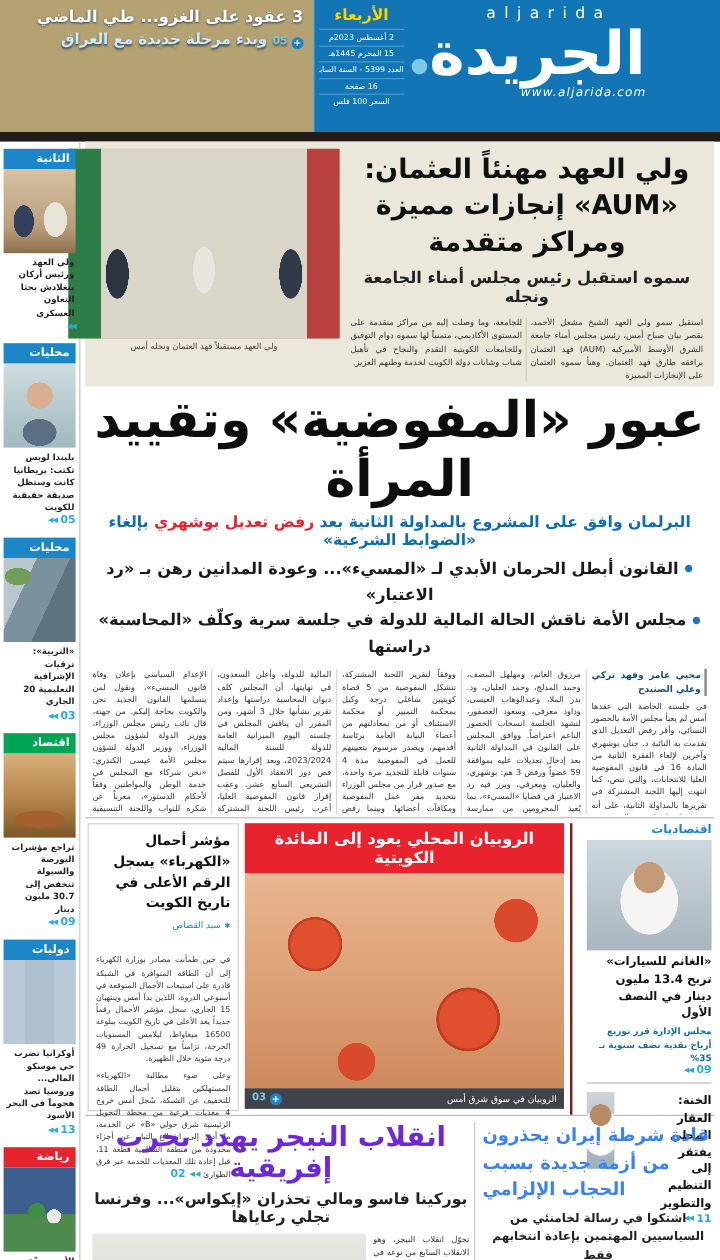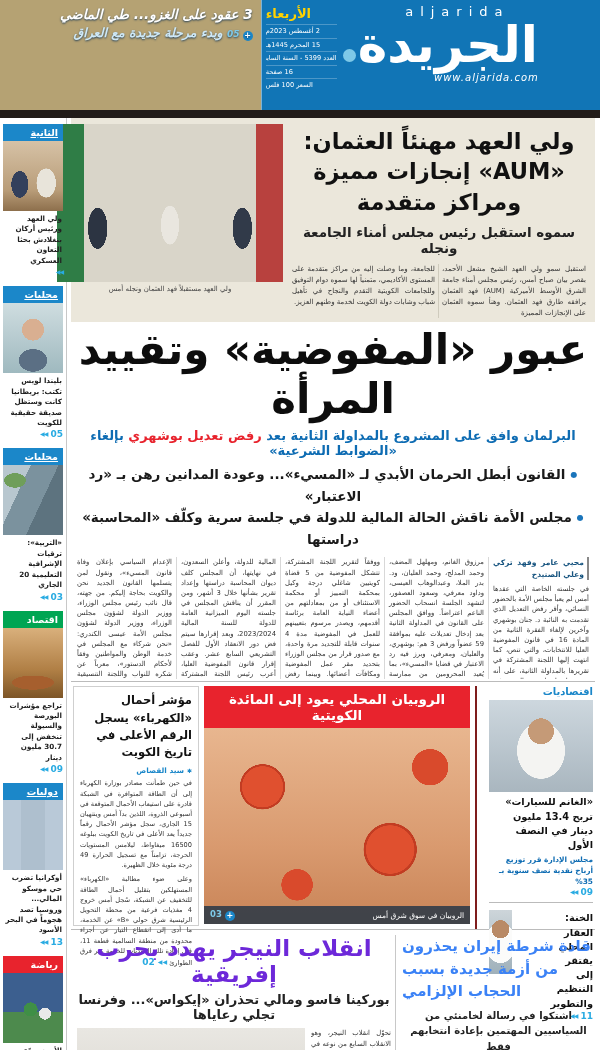--- a/index.html
+++ b/index.html
@@ -7,46 +7,46 @@
   body { font-family:"DejaVu Sans","Liberation Sans",sans-serif; }
   .page { width:600px; height:1050px; background:#fff; margin:0 auto; position:relative; overflow:hidden; direction:rtl; }
 
   
   .masthead { height:110px; background:#1175b6; display:flex; flex-direction:row; }
   .brand { width:268px; color:#fff; position:relative; padding:4px 10px 0 0; }
   .brand .latin { font-size:13px; letter-spacing:7px; color:#fff; text-align:center; padding-right:18px; }
   .brand .wordmark { font-size:50px; font-weight:bold; line-height:1.05; text-align:left; letter-spacing:-1px; }
   .brand .dot { display:inline-block; width:13px; height:13px; border-radius:50%; background:#7ec9e8; margin-right:2px; }
   .brand .site { font-size:10px; text-align:center; padding-left:40px; letter-spacing:1px;font-style:italic; }
-  .datebox { width:82px; border-left:1px solid rgba(255,255,255,.45); color:#fff; padding:6px 6px 0 4px; text-align:left; }
+  .datebox { width:82px; border-left:1px solid rgba(255,255,255,.45); color:#fff; padding:6px 6px 0 4px; text-align:center; }
   .datebox .day { color:#ffd200; font-weight:bold; font-size:13px; margin-bottom:3px; }
   .datebox div.row { font-size:6.6px; line-height:1.9; border-top:1px solid rgba(255,255,255,.25); white-space:nowrap; overflow:hidden; }
   .datebox div.row:first-of-type { border-top:none; }
 
-  .promo { width:272px; position:relative; overflow:hidden;font-style:italic; }
+  .promo { width:272px; position:relative; overflow:hidden; }
   .ph { width:100%; height:100%; }
   .ph-iraq { background:
       radial-gradient(ellipse 60px 26px at 22% 62%, #4a4336 0 60%, transparent 61%),
       radial-gradient(ellipse 50px 22px at 62% 66%, #3f382c 0 60%, transparent 61%),
       linear-gradient(180deg,#aebab8 0%,#c6b astian 0,#c9bb95 20%,#b5a273 48%,#97835a 72%,#77653f 100%);
       background-color:#b5a273; }
   .promo .ptext { position:absolute; top:6px; right:8px; text-align:right; text-shadow:0 1px 2px rgba(0,40,80,.8); }
   .promo .l1 { color:#ffffff; font-weight:bold; font-size:13.5px; }
   .promo .l2 { color:#cfe9f7; font-weight:bold; font-size:12.5px; margin-top:3px; }
   .blackbar { height:8px; background:#221c19; }
 
   
   .main { display:grid; grid-template-columns:534px 66px; height:932px; }
   .content { border-left:1px solid #c8c8c8; padding:0 5px 0 4px; }
 
   
   .sidebar { padding:6px 3px 0 3px; display:flex; flex-direction:column; gap:9px; }
   .sb-item { text-align:right; }
   .sb-head { color:#fff; font-weight:bold; font-size:9.5px; padding:3px 5px; }
-  .sb-blue { background:#1b87c9;text-decoration:underline; } .sb-green { background:#00a553; } .sb-red { background:#e8232d; }
+  .sb-blue { background:#1b87c9; } .sb-green { background:#00a553; } .sb-red { background:#e8232d; }
   .sb-photo { height:70px; }
   .sb-cap { font-size:7.2px; font-weight:bold; line-height:1.45; color:#222; padding:3px 1px 1px; }
   .pageref { color:#29abe2; font-weight:bold; font-size:9px; direction:ltr; text-align:right; display:block; }
   .pageref .arr { font-size:6px; letter-spacing:-1px; vertical-align:1px; }
 
   .ph-sb1 { background:radial-gradient(ellipse 14px 22px at 28% 62%,#33405c 0 60%,transparent 61%),radial-gradient(ellipse 16px 24px at 72% 60%,#e8e4da 0 60%,transparent 61%),linear-gradient(180deg,#d6c2a6,#b99d79 70%,#8d6f4c); }
   .ph-sb2 { background:radial-gradient(circle 11px at 50% 38%,#d9af91 0 99%,transparent 100%),radial-gradient(ellipse 20px 16px at 50% 82%,#5b6f84 0 70%,transparent 71%),linear-gradient(180deg,#cfdde0,#9fb9bf); }
   .ph-sb3 { background:radial-gradient(ellipse 18px 12px at 20% 22%,#6f9e5a 0 60%,transparent 61%),linear-gradient(115deg,#b8c7cf 0 30%,#7b929e 30% 60%,#5d737f 60%); }
   .ph-sb4 { background:radial-gradient(ellipse 30px 10px at 50% 78%,#a65f2e 0 70%,transparent 71%),linear-gradient(180deg,#d9b07c,#b07f45 60%,#7d5527); }
   .ph-sb5 { background:linear-gradient(90deg,#b9c9d8 0 30%,#aebfce 30% 70%,#b9c9d8 70%),radial-gradient(ellipse 10px 34px at 50% 55%,#8fa2b4 0 70%,transparent 71%); background-color:#b4c5d4; }
@@ -101,21 +101,21 @@
       radial-gradient(circle 34px at 22% 30%,#e0502f 0 60%,#c23c22 61% 66%,transparent 67%),
       radial-gradient(circle 40px at 70% 62%,#e0502f 0 60%,#c23c22 61% 66%,transparent 67%),
       radial-gradient(circle 30px at 85% 20%,#d94a2c 0 60%,transparent 61%),
       radial-gradient(circle 26px at 35% 80%,#d94a2c 0 60%,transparent 61%),
       linear-gradient(180deg,#e8b68f,#d99a6f 60%,#c98457); }
   .shrimp-cap { position:absolute; bottom:0; right:0; left:0; background:rgba(40,55,70,.85); color:#fff; font-size:7.5px; padding:3px 6px; display:flex; justify-content:space-between; align-items:center; }
   .shrimp-cap .pageref { font-size:8.5px; display:inline; color:#7ec9e8; }
 
   .elecbox { width:126px; border:1px solid #cfcfcf; padding:5px 6px; text-align:right; margin-left:2px; height:240px; }
   .elec-h { font-size:11.5px; font-weight:bold; color:#111; line-height:1.5; }
-  .elec-by { color:#1b87c9; font-weight:bold; font-size:7.4px; margin:5px 0 3px; }
+  .elec-by { color:#1b87c9; font-weight:normal; font-size:7.4px; margin:5px 0 20px; }
   .elec-by::before { content:"✱"; color:#1b87c9; font-size:6px; margin-left:3px; }
   .elec-p { font-size:6.6px; color:#333; line-height:1.55; text-align:justify; margin-bottom:4px; }
 
   
   .bottom { display:flex; padding-top:5px; height:212px; }
   .iran { width:200px; border-left:1px solid #c8c8c8; padding-left:6px; text-align:right; }
   .iran-h { font-size:15px; font-weight:bold; color:#3b82f6; line-height:1.5; text-align:left; }
   .iran-sub { font-size:10px; font-weight:bold; color:#222; line-height:1.55; text-align:center; margin-top:5px; }
 
   .niger { flex:1; padding:0 4px 0 6px; }

